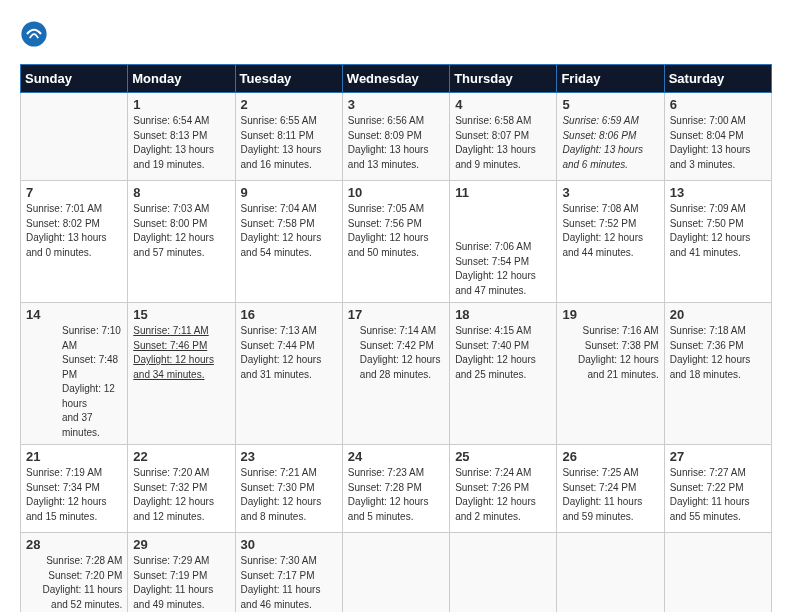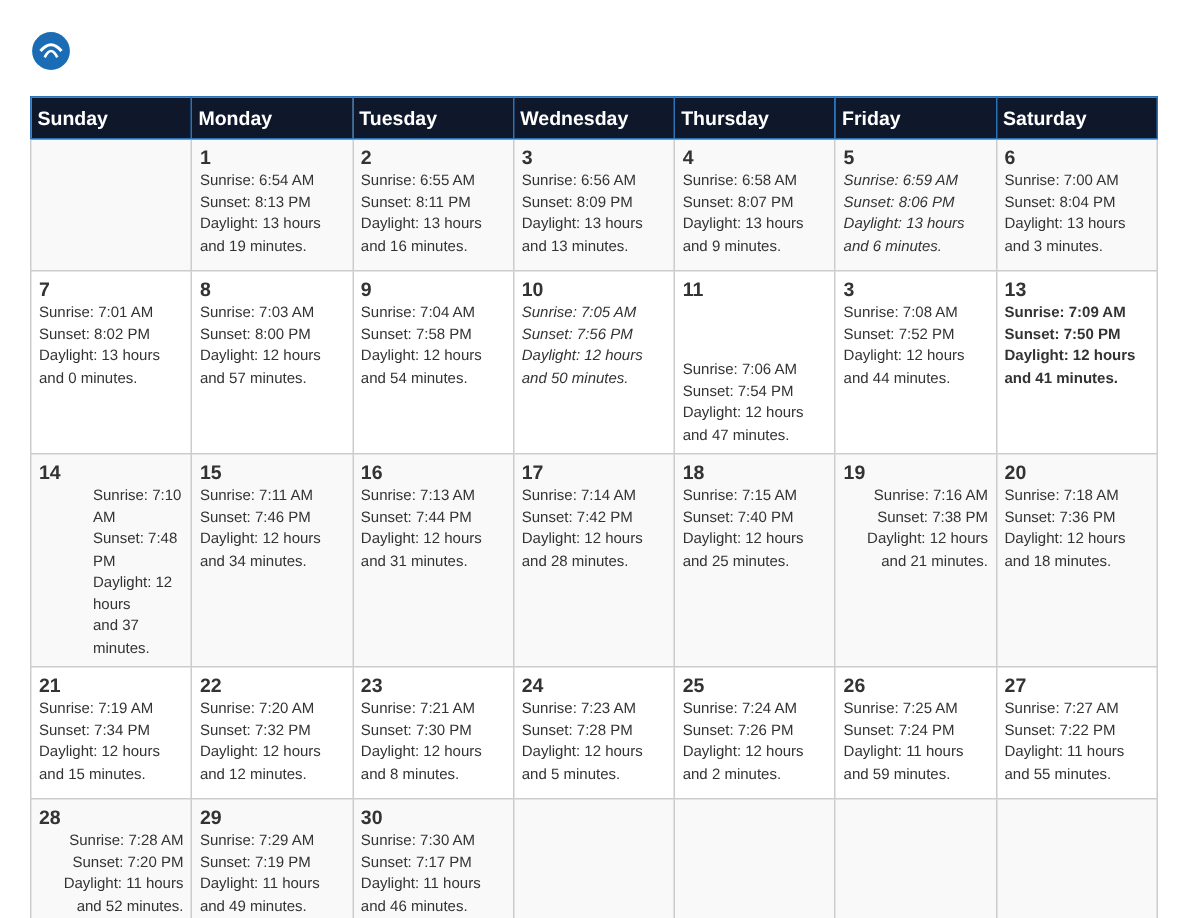--- a/index.html
+++ b/index.html
@@ -193,79 +193,79 @@
         </td>
         <td>
           <span class="day-number">9</span>
           <div class="day-info" style="white-space: pre-line;">Sunrise: 7:04 AM
 Sunset: 7:58 PM
 Daylight: 12 hours
 and 54 minutes.</div>
         </td>
         <td>
           <span class="day-number">10</span>
-          <div class="day-info" style="white-space: pre-line; font-style: italic;">Sunrise: 7:05 AM
+          <div class="day-info" style="white-space: pre-line;">Sunrise: 7:05 AM
 Sunset: 7:56 PM
 Daylight: 12 hours
 and 50 minutes.</div>
         </td>
         <td>
           <span class="day-number">11</span>
           <div class="day-info" style="white-space: pre-line; margin-top: 40px;">Sunrise: 7:06 AM
 Sunset: 7:54 PM
 Daylight: 12 hours
 and 47 minutes.</div>
         </td>
         <td>
           <span class="day-number">3</span>
           <div class="day-info" style="white-space: pre-line;">Sunrise: 7:08 AM
 Sunset: 7:52 PM
 Daylight: 12 hours
 and 44 minutes.</div>
         </td>
         <td>
           <span class="day-number">13</span>
-          <div class="day-info" style="white-space: pre-line; font-weight: bold;">Sunrise: 7:09 AM
+          <div class="day-info" style="white-space: pre-line;">Sunrise: 7:09 AM
 Sunset: 7:50 PM
 Daylight: 12 hours
 and 41 minutes.</div>
         </td>
       </tr>
       <tr>
         <td>
           <span class="day-number">14</span>
           <div class="day-info" style="white-space: pre-line; margin-left: 36px;">Sunrise: 7:10 AM
 Sunset: 7:48 PM
 Daylight: 12 hours
 and 37 minutes.</div>
         </td>
         <td>
           <span class="day-number">15</span>
-          <div class="day-info" style="white-space: pre-line;">Sunrise: 7:11 AM
+          <div class="day-info" style="white-space: pre-line; text-decoration: underline;">Sunrise: 7:11 AM
 Sunset: 7:46 PM
 Daylight: 12 hours
 and 34 minutes.</div>
         </td>
         <td>
           <span class="day-number">16</span>
           <div class="day-info" style="white-space: pre-line;">Sunrise: 7:13 AM
 Sunset: 7:44 PM
 Daylight: 12 hours
 and 31 minutes.</div>
         </td>
         <td>
           <span class="day-number">17</span>
-          <div class="day-info" style="white-space: pre-line;">Sunrise: 7:14 AM
+          <div class="day-info" style="white-space: pre-line; margin-left: 12px;">Sunrise: 7:14 AM
 Sunset: 7:42 PM
 Daylight: 12 hours
 and 28 minutes.</div>
         </td>
         <td>
           <span class="day-number">18</span>
-          <div class="day-info" style="white-space: pre-line;">Sunrise: 7:15 AM
+          <div class="day-info" style="white-space: pre-line;">Sunrise: 4:15 AM
 Sunset: 7:40 PM
 Daylight: 12 hours
 and 25 minutes.</div>
         </td>
         <td>
           <span class="day-number">19</span>
           <div class="day-info" style="white-space: pre-line; text-align: right;">Sunrise: 7:16 AM
 Sunset: 7:38 PM
 Daylight: 12 hours
 and 21 minutes.</div>

